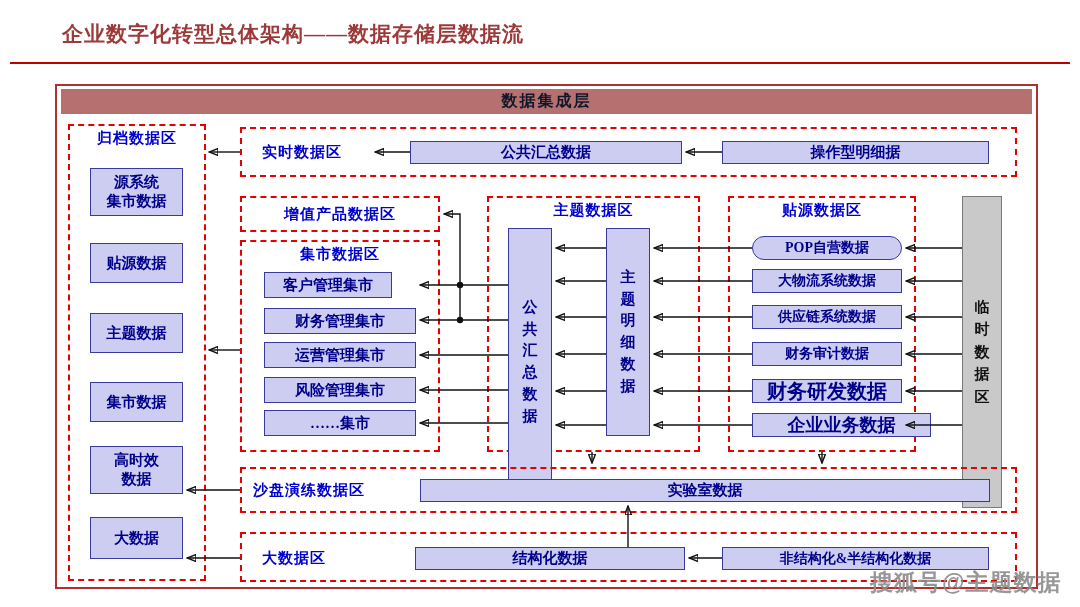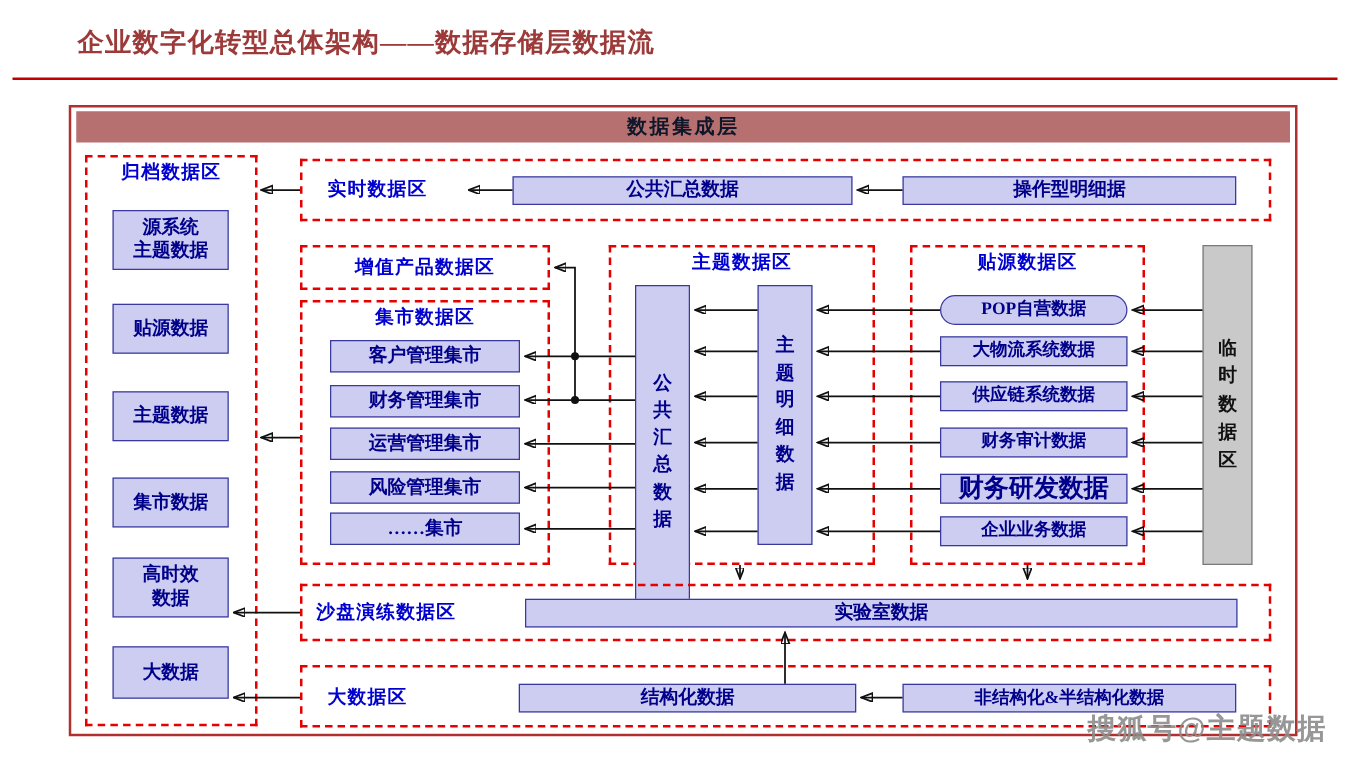--- a/index.html
+++ b/index.html
@@ -49,39 +49,39 @@
 
   <div class="page-title">企业数字化转型总体架构——数据存储层数据流</div>
   <div class="title-rule"></div>
 
   <div class="outer-frame"></div>
   <div class="header-bar">数据集成层</div>
 
   <div class="zone" style="left:68px; top:124px; width:138px; height:457px;"></div>
   <div class="zlabel centered" style="left:68px; top:131px; width:138px;">归档数据区</div>
   <div class="lav prewrap" style="left:90px; top:168px; width:93px; height:48px;">源系统
-主题数据</div>
+集市数据</div>
   <div class="lav" style="left:90px; top:243px; width:93px; height:40px;">贴源数据</div>
   <div class="lav" style="left:90px; top:313px; width:93px; height:40px;">主题数据</div>
   <div class="lav" style="left:90px; top:382px; width:93px; height:40px;">集市数据</div>
   <div class="lav prewrap" style="left:90px; top:446px; width:93px; height:48px;">高时效
 数据</div>
   <div class="lav" style="left:90px; top:517px; width:93px; height:42px;">大数据</div>
 
   <div class="zone" style="left:240px; top:127px; width:777px; height:50px;"></div>
   <div class="zlabel" style="left:262px; top:145px;">实时数据区</div>
   <div class="lav" style="left:410px; top:141px; width:272px; height:23px;">公共汇总数据</div>
   <div class="lav" style="left:722px; top:141px; width:267px; height:23px;">操作型明细据</div>
 
   <div class="zone" style="left:240px; top:196px; width:200px; height:36px;"></div>
   <div class="zlabel centered" style="left:240px; top:207px; width:200px;">增值产品数据区</div>
 
   <div class="zone" style="left:240px; top:240px; width:200px; height:212px;"></div>
   <div class="zlabel centered" style="left:240px; top:247px; width:200px;">集市数据区</div>
-  <div class="lav" style="left:264px; top:272px; width:152px; height:26px;">客户管理集市</div>
+  <div class="lav" style="left:264px; top:272px; width:128px; height:26px;">客户管理集市</div>
   <div class="lav" style="left:264px; top:308px; width:152px; height:26px;">财务管理集市</div>
   <div class="lav" style="left:264px; top:342px; width:152px; height:26px;">运营管理集市</div>
   <div class="lav" style="left:264px; top:377px; width:152px; height:26px;">风险管理集市</div>
   <div class="lav" style="left:264px; top:410px; width:152px; height:26px;">……集市</div>
 
   <div class="zone" style="left:487px; top:196px; width:213px; height:256px;"></div>
   <div class="zlabel centered" style="left:487px; top:203px; width:213px;">主题数据区</div>
   <div class="lav vert" style="left:508px; top:228px; width:44px; height:268px;">
       <span>公共汇总数据</span>
     </div>
@@ -89,23 +89,23 @@
       <span>主题明细数据</span>
     </div>
 
   <div class="zone" style="left:728px; top:196px; width:188px; height:256px;"></div>
   <div class="zlabel centered" style="left:728px; top:203px; width:188px;">贴源数据区</div>
   <div class="lav" style="left:752px; top:236px; width:150px; height:24px; font-size:14px;border-radius:12px;">POP自营数据</div>
   <div class="lav" style="left:752px; top:269px; width:150px; height:24px; font-size:14px;">大物流系统数据</div>
   <div class="lav" style="left:752px; top:305px; width:150px; height:24px; font-size:14px;">供应链系统数据</div>
   <div class="lav" style="left:752px; top:342px; width:150px; height:24px; font-size:14px;">财务审计数据</div>
   <div class="lav" style="left:752px; top:379px; width:150px; height:24px; font-size:20px;">财务研发数据</div>
-  <div class="lav" style="left:752px; top:413px; width:150px; height:24px; font-size:14px;">企业业务数据</div>
+  <div class="lav" style="left:752px; top:413px; width:179px; height:24px; font-size:18px;">企业业务数据</div>
 
-  <div class="temp-box" style="left:962px; top:196px; width:40px; height:256px;">
+  <div class="temp-box" style="left:962px; top:196px; width:40px; height:312px;">
       <span>临时数据区</span>
     </div>
 
   <div class="zone" style="left:240px; top:467px; width:777px; height:46px;"></div>
   <div class="zlabel" style="left:253px; top:483px;">沙盘演练数据区</div>
   <div class="lav" style="left:420px; top:479px; width:570px; height:23px;">实验室数据</div>
 
   <div class="zone" style="left:240px; top:532px; width:777px; height:50px;"></div>
   <div class="zlabel" style="left:262px; top:551px;">大数据区</div>
   <div class="lav" style="left:415px; top:547px; width:270px; height:23px;">结构化数据</div>

